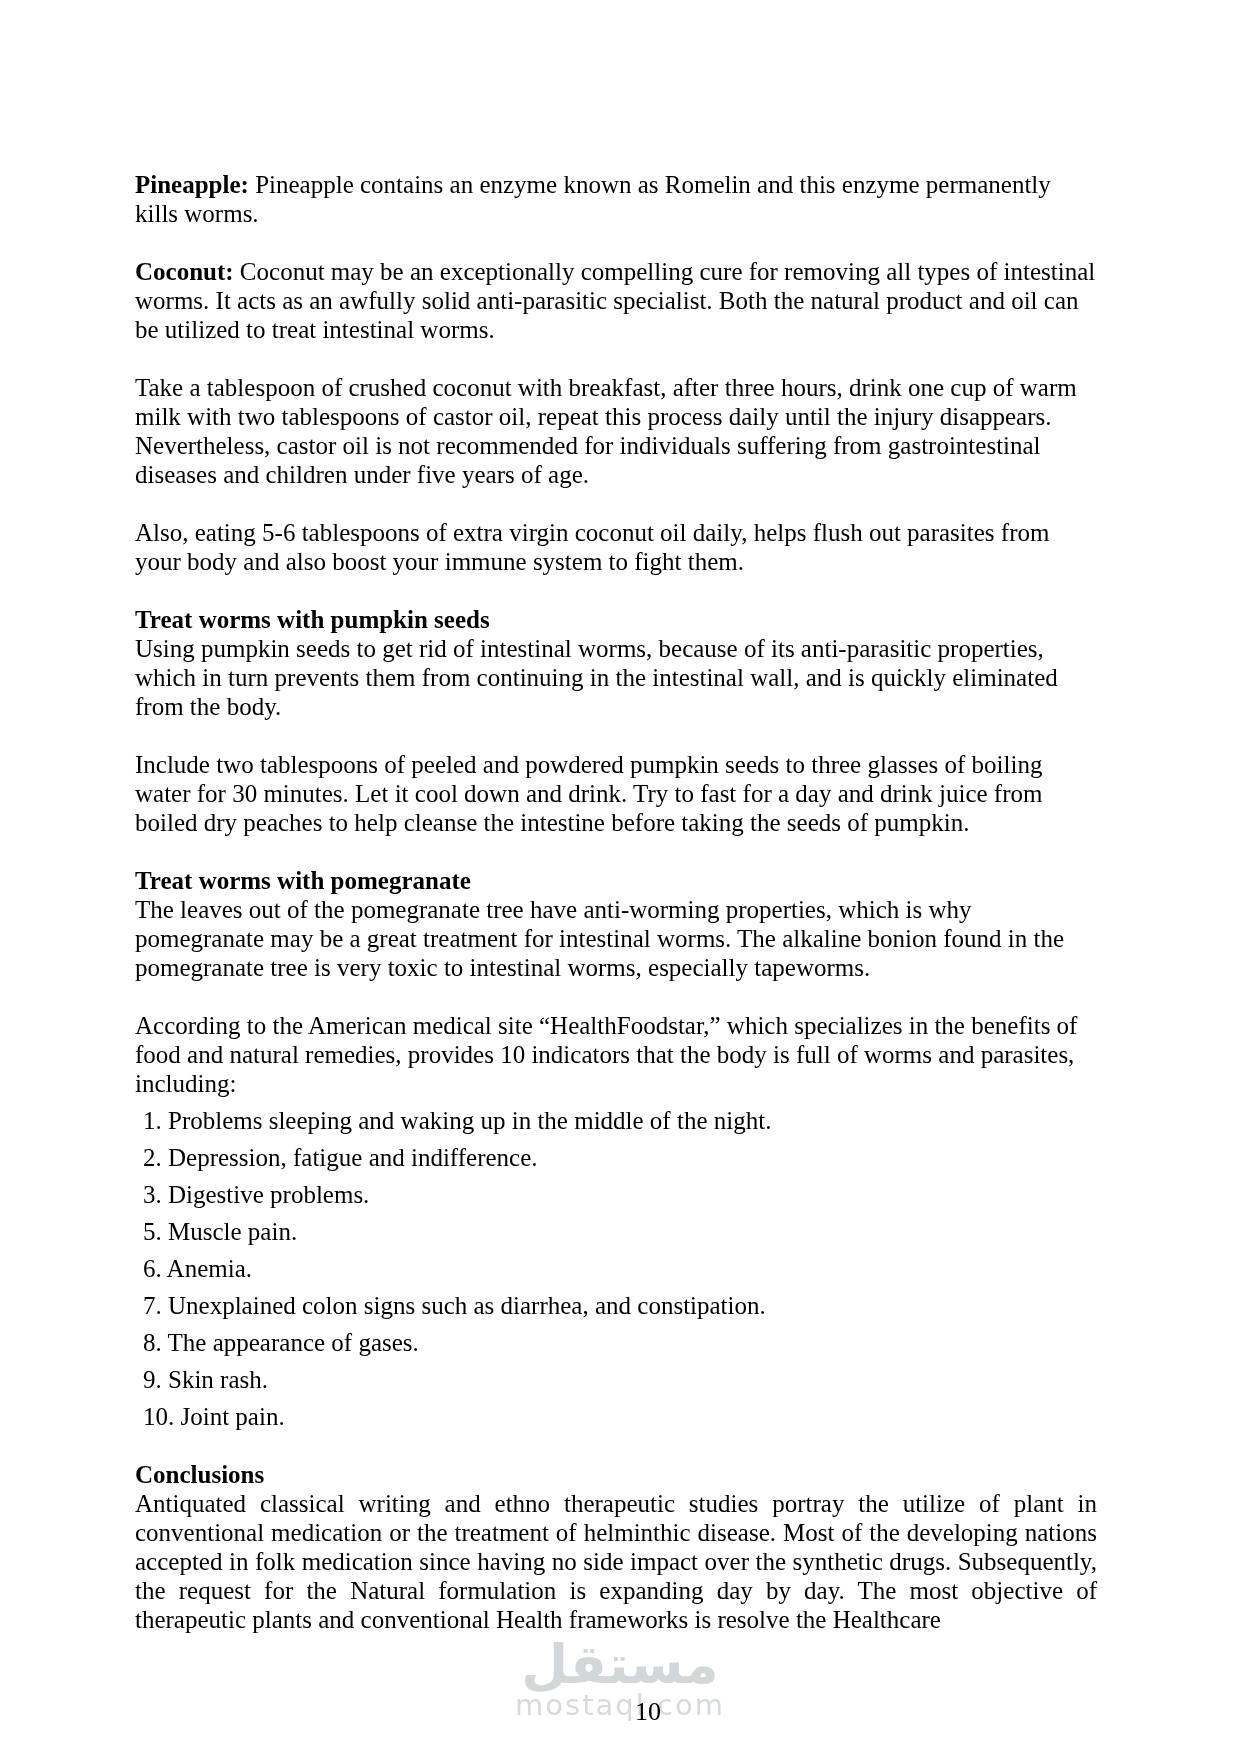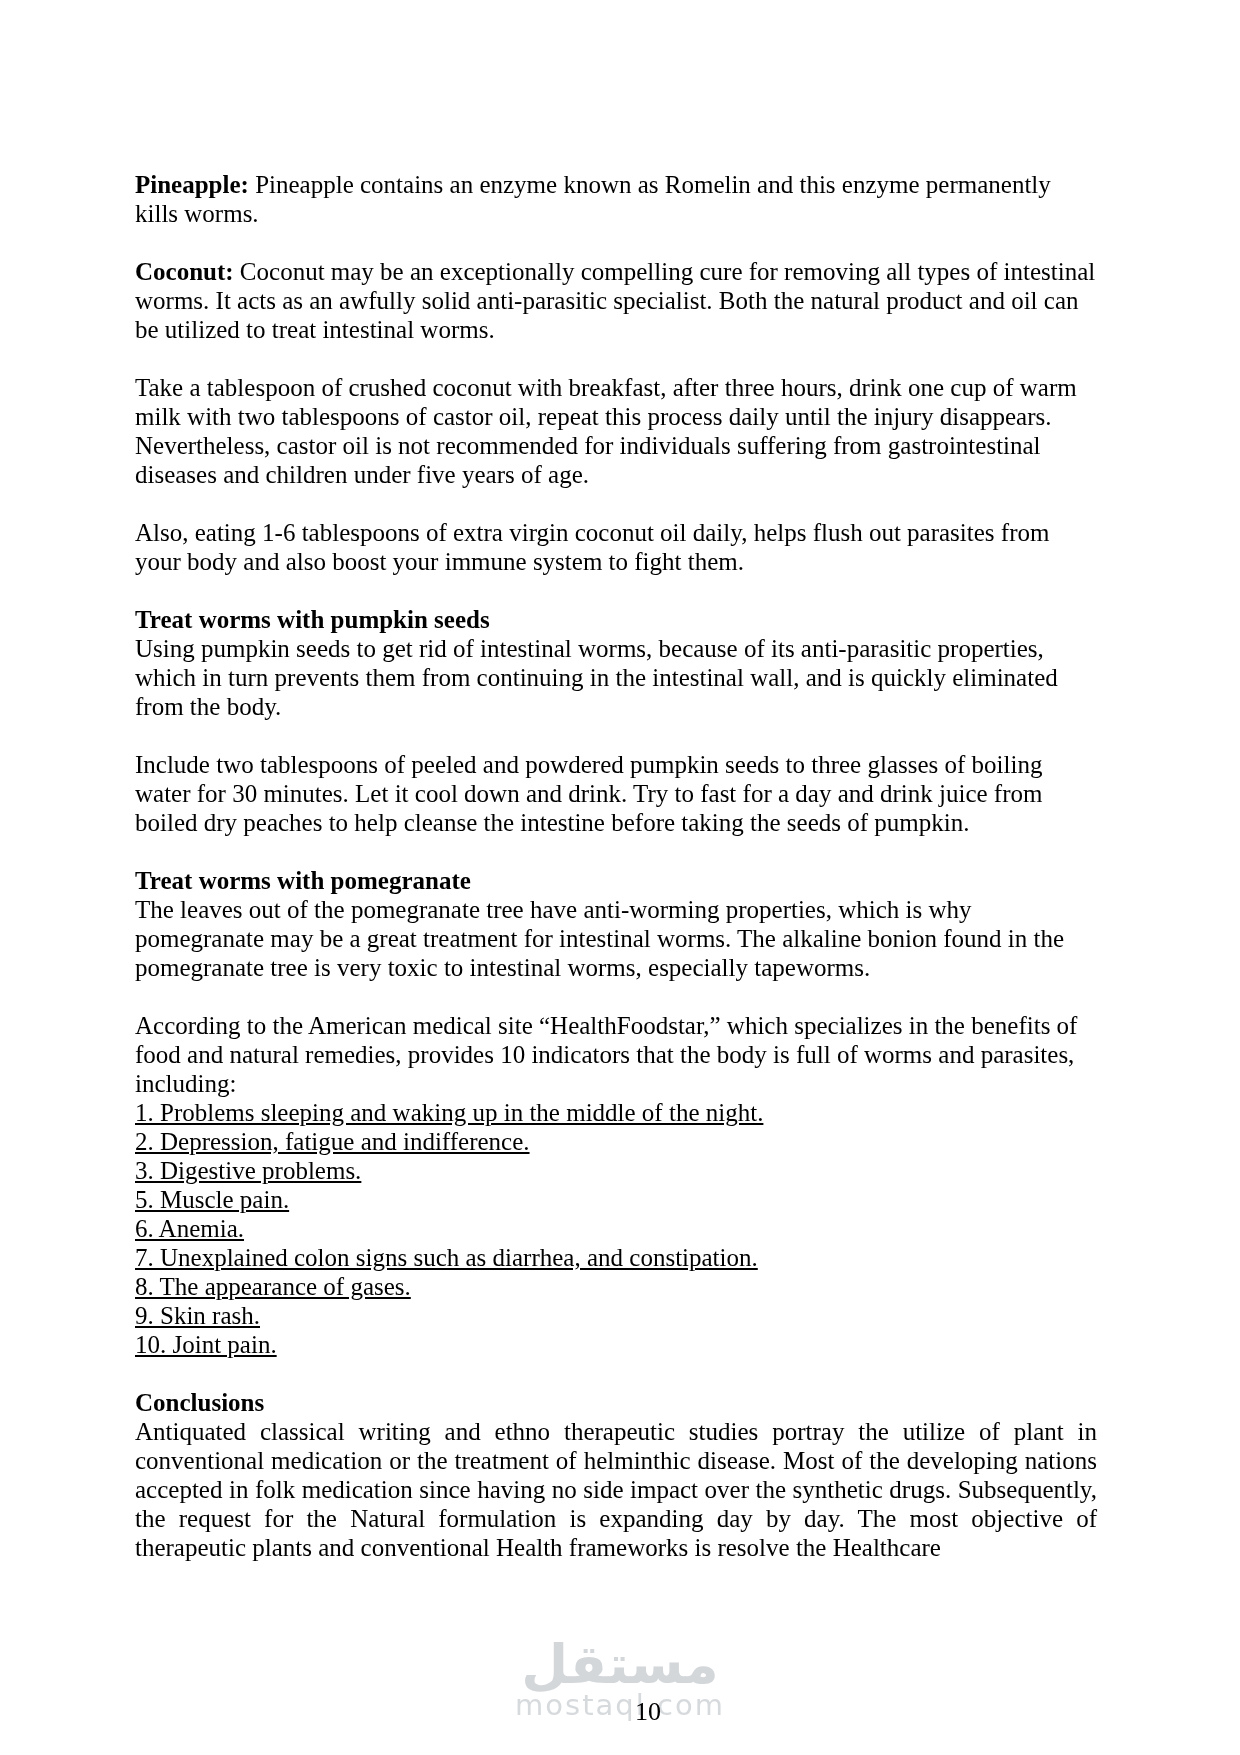--- a/index.html
+++ b/index.html
@@ -42,22 +42,21 @@
     margin-bottom: 0;
   }
   .block.justify {
     text-align: justify;
     text-align-last: left;
   }
   .lead {
     font-weight: bold;
   }
   .list-line {
-    margin: 0;
-    text-decoration: underline;
+    margin: 8px;
   }
   .watermark {
     position: absolute;
     left: 0;
     width: 1240px;
     text-align: center;
     pointer-events: none;
   }
   .watermark-logo {
     top: 1638px;
@@ -91,21 +90,21 @@
 </style>
 </head>
 <body>
 
 <div class="page">
 
   <div class="doc-body">
       <p class="block"><span class="lead">Pineapple:</span> <span>Pineapple contains an enzyme known as Romelin and this enzyme permanently kills worms.</span></p>
       <p class="block"><span class="lead">Coconut:</span> <span>Coconut may be an exceptionally compelling cure for removing all types of intestinal worms. It acts as an awfully solid anti-parasitic specialist. Both the natural product and oil can be utilized to treat intestinal worms.</span></p>
       <p class="block"><span>Take a tablespoon of crushed coconut with breakfast, after three hours, drink one cup of warm milk with two tablespoons of castor oil, repeat this process daily until the injury disappears. Nevertheless, castor oil is not recommended for individuals suffering from gastrointestinal diseases and children under five years of age.</span></p>
-      <p class="block"><span>Also, eating 1-6 tablespoons of extra virgin coconut oil daily, helps flush out parasites from your body and also boost your immune system to fight them.</span></p>
+      <p class="block"><span>Also, eating 5-6 tablespoons of extra virgin coconut oil daily, helps flush out parasites from your body and also boost your immune system to fight them.</span></p>
       <p class="block heading"><span>Treat worms with pumpkin seeds</span></p>
       <p class="block"><span>Using pumpkin seeds to get rid of intestinal worms, because of its anti-parasitic properties, which in turn prevents them from continuing in the intestinal wall, and is quickly eliminated from the body.</span></p>
       <p class="block"><span>Include two tablespoons of peeled and powdered pumpkin seeds to three glasses of boiling water for 30 minutes. Let it cool down and drink. Try to fast for a day and drink juice from boiled dry peaches to help cleanse the intestine before taking the seeds of pumpkin.</span></p>
       <p class="block heading"><span>Treat worms with pomegranate</span></p>
       <p class="block"><span>The leaves out of the pomegranate tree have anti-worming properties, which is why pomegranate may be a great treatment for intestinal worms. The alkaline bonion found in the pomegranate tree is very toxic to intestinal worms, especially tapeworms.</span></p>
       <p class="block no-gap"><span>According to the American medical site “HealthFoodstar,” which specializes in the benefits of food and natural remedies, provides 10 indicators that the body is full of worms and parasites, including:</span></p>
       <div class="block">
         <div class="list-line">1. Problems sleeping and waking up in the middle of the night.</div>
         <div class="list-line">2. Depression, fatigue and indifference.</div>
         <div class="list-line">3. Digestive problems.</div>

